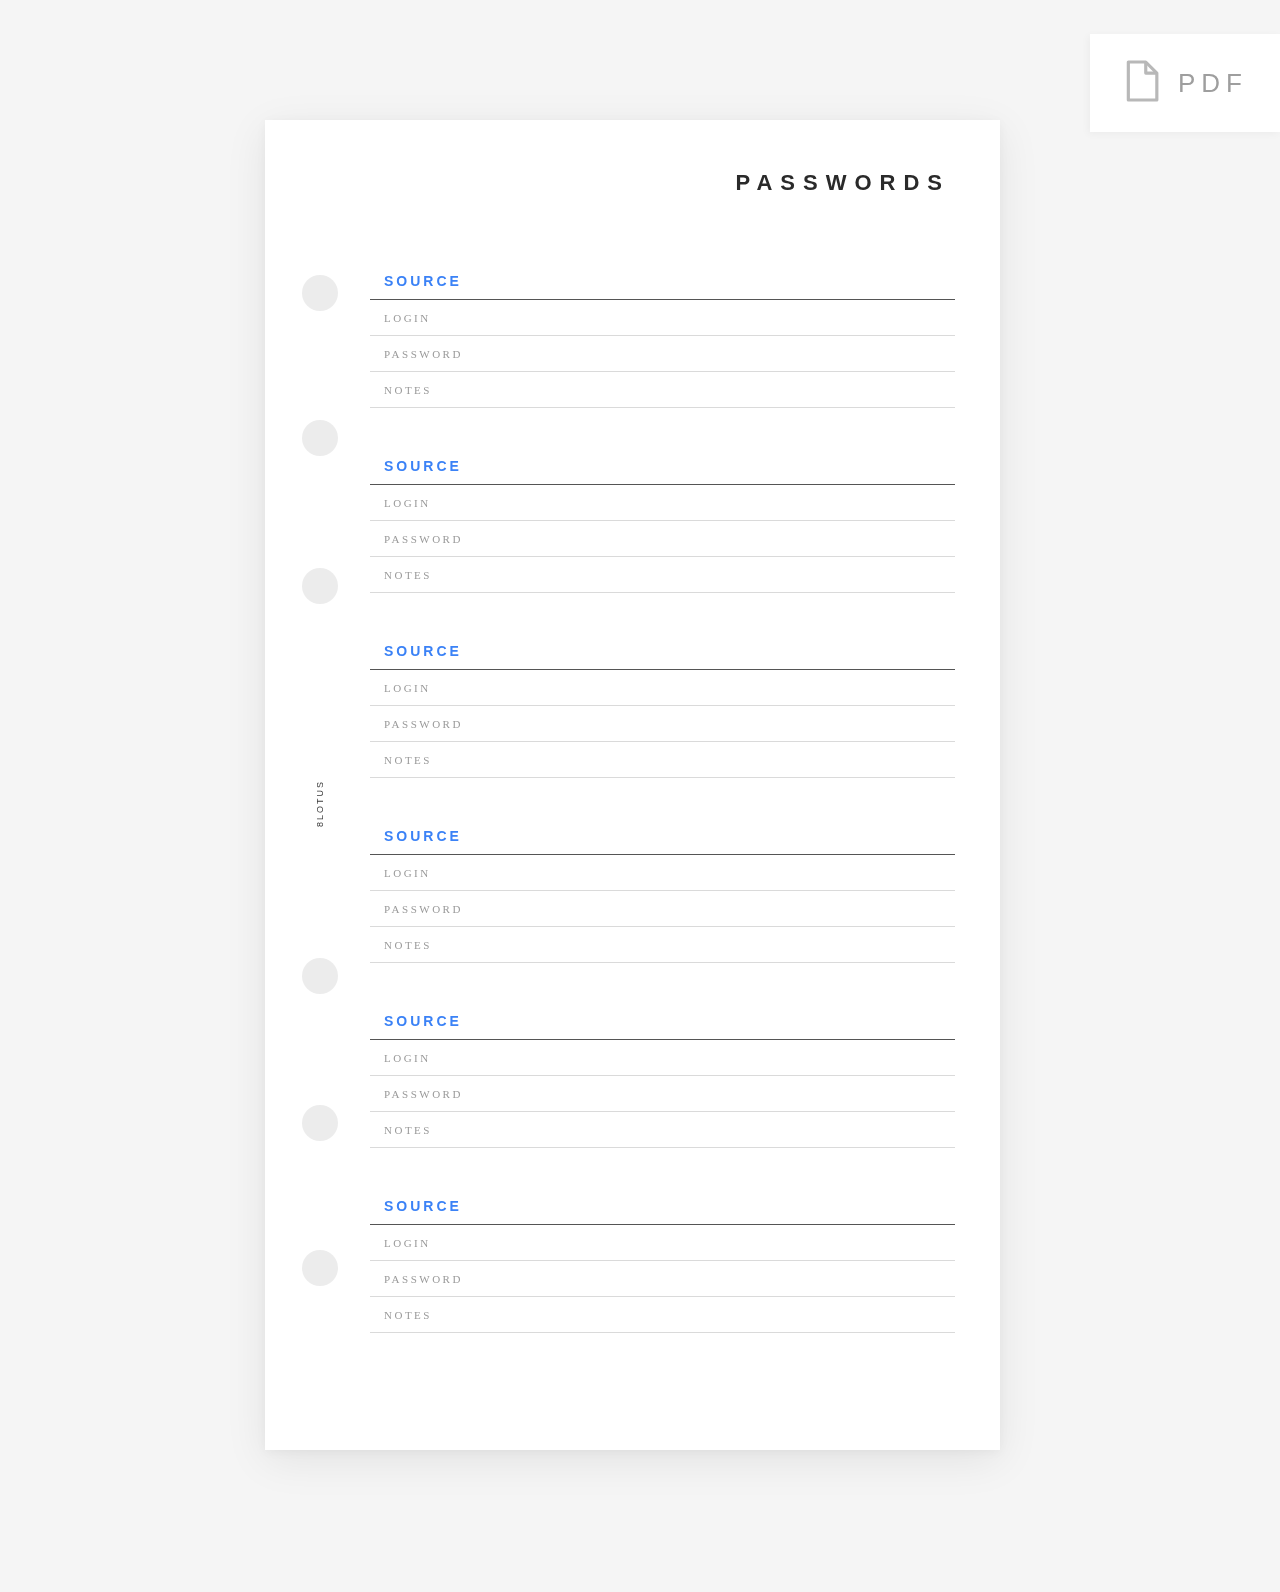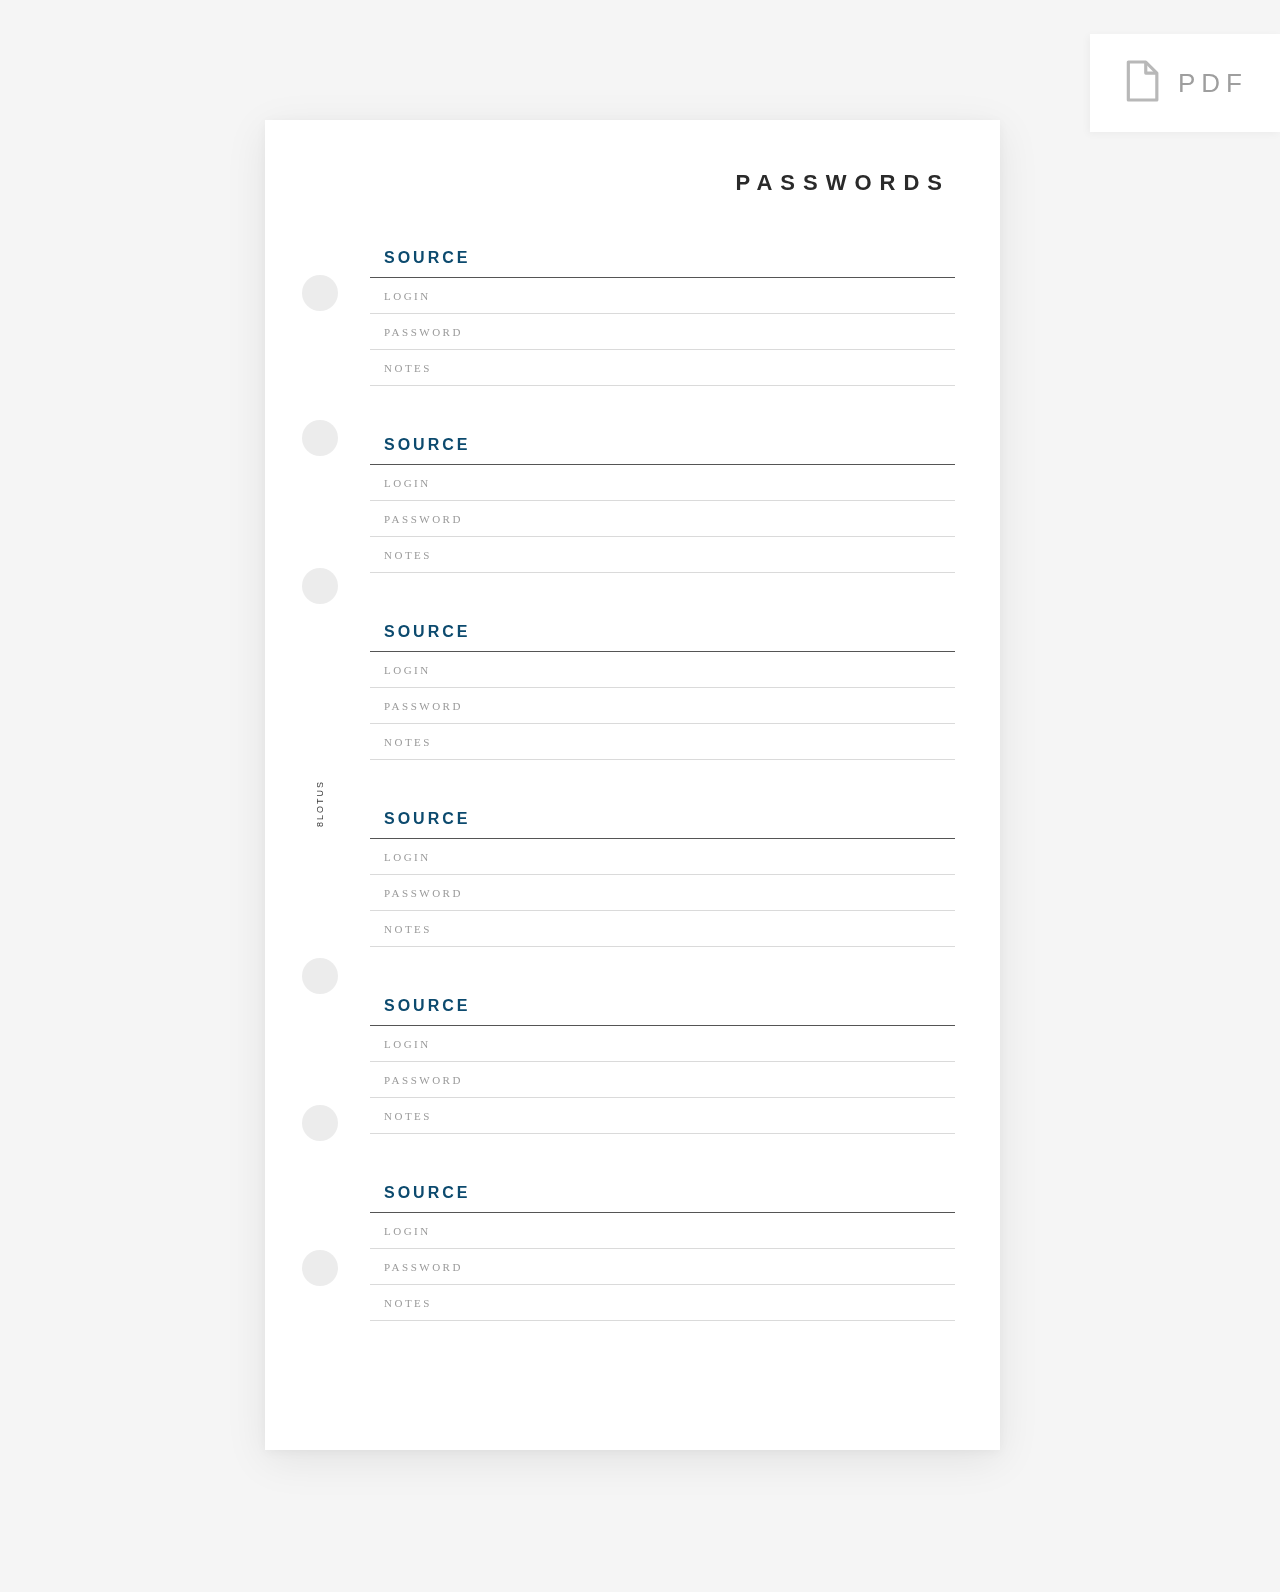--- a/index.html
+++ b/index.html
@@ -51,21 +51,21 @@
       box-shadow: 0 10px 40px rgba(0,0,0,0.08), 0 2px 10px rgba(0,0,0,0.04);
       padding: 50px 45px 50px 40px;
     }
     
     .page-title {
       text-align: right;
       font-size: 22px;
       font-weight: 600;
       letter-spacing: 8px;
       color: #2a2a2a;
-      margin-bottom: 45px;
+      margin-bottom: 69px;
       padding-right: 5px;
     }
     
     .brand {
       position: absolute;
       left: 50px;
       top: 660px;
       font-size: 9px;
       letter-spacing: 2px;
       color: #3a3a3a;
@@ -99,24 +99,24 @@
     
     .content {
       margin-left: 65px;
     }
     
     .entry {
       margin-bottom: 42px;
     }
     
     .source-row {
-      font-size: 16px;
+      font-size: 14px;
       font-weight: 700;
       letter-spacing: 3px;
-      color: #0c4a6e;
+      color: #3b82f6;
       padding: 8px 14px 10px 14px;
       border-bottom: 1.5px solid #555;
     }
     
     .field-row {
       font-size: 11px;
       font-weight: 400;
       letter-spacing: 2.5px;
       color: #9a9a9a;
       padding: 12px 14px 11px 14px;

